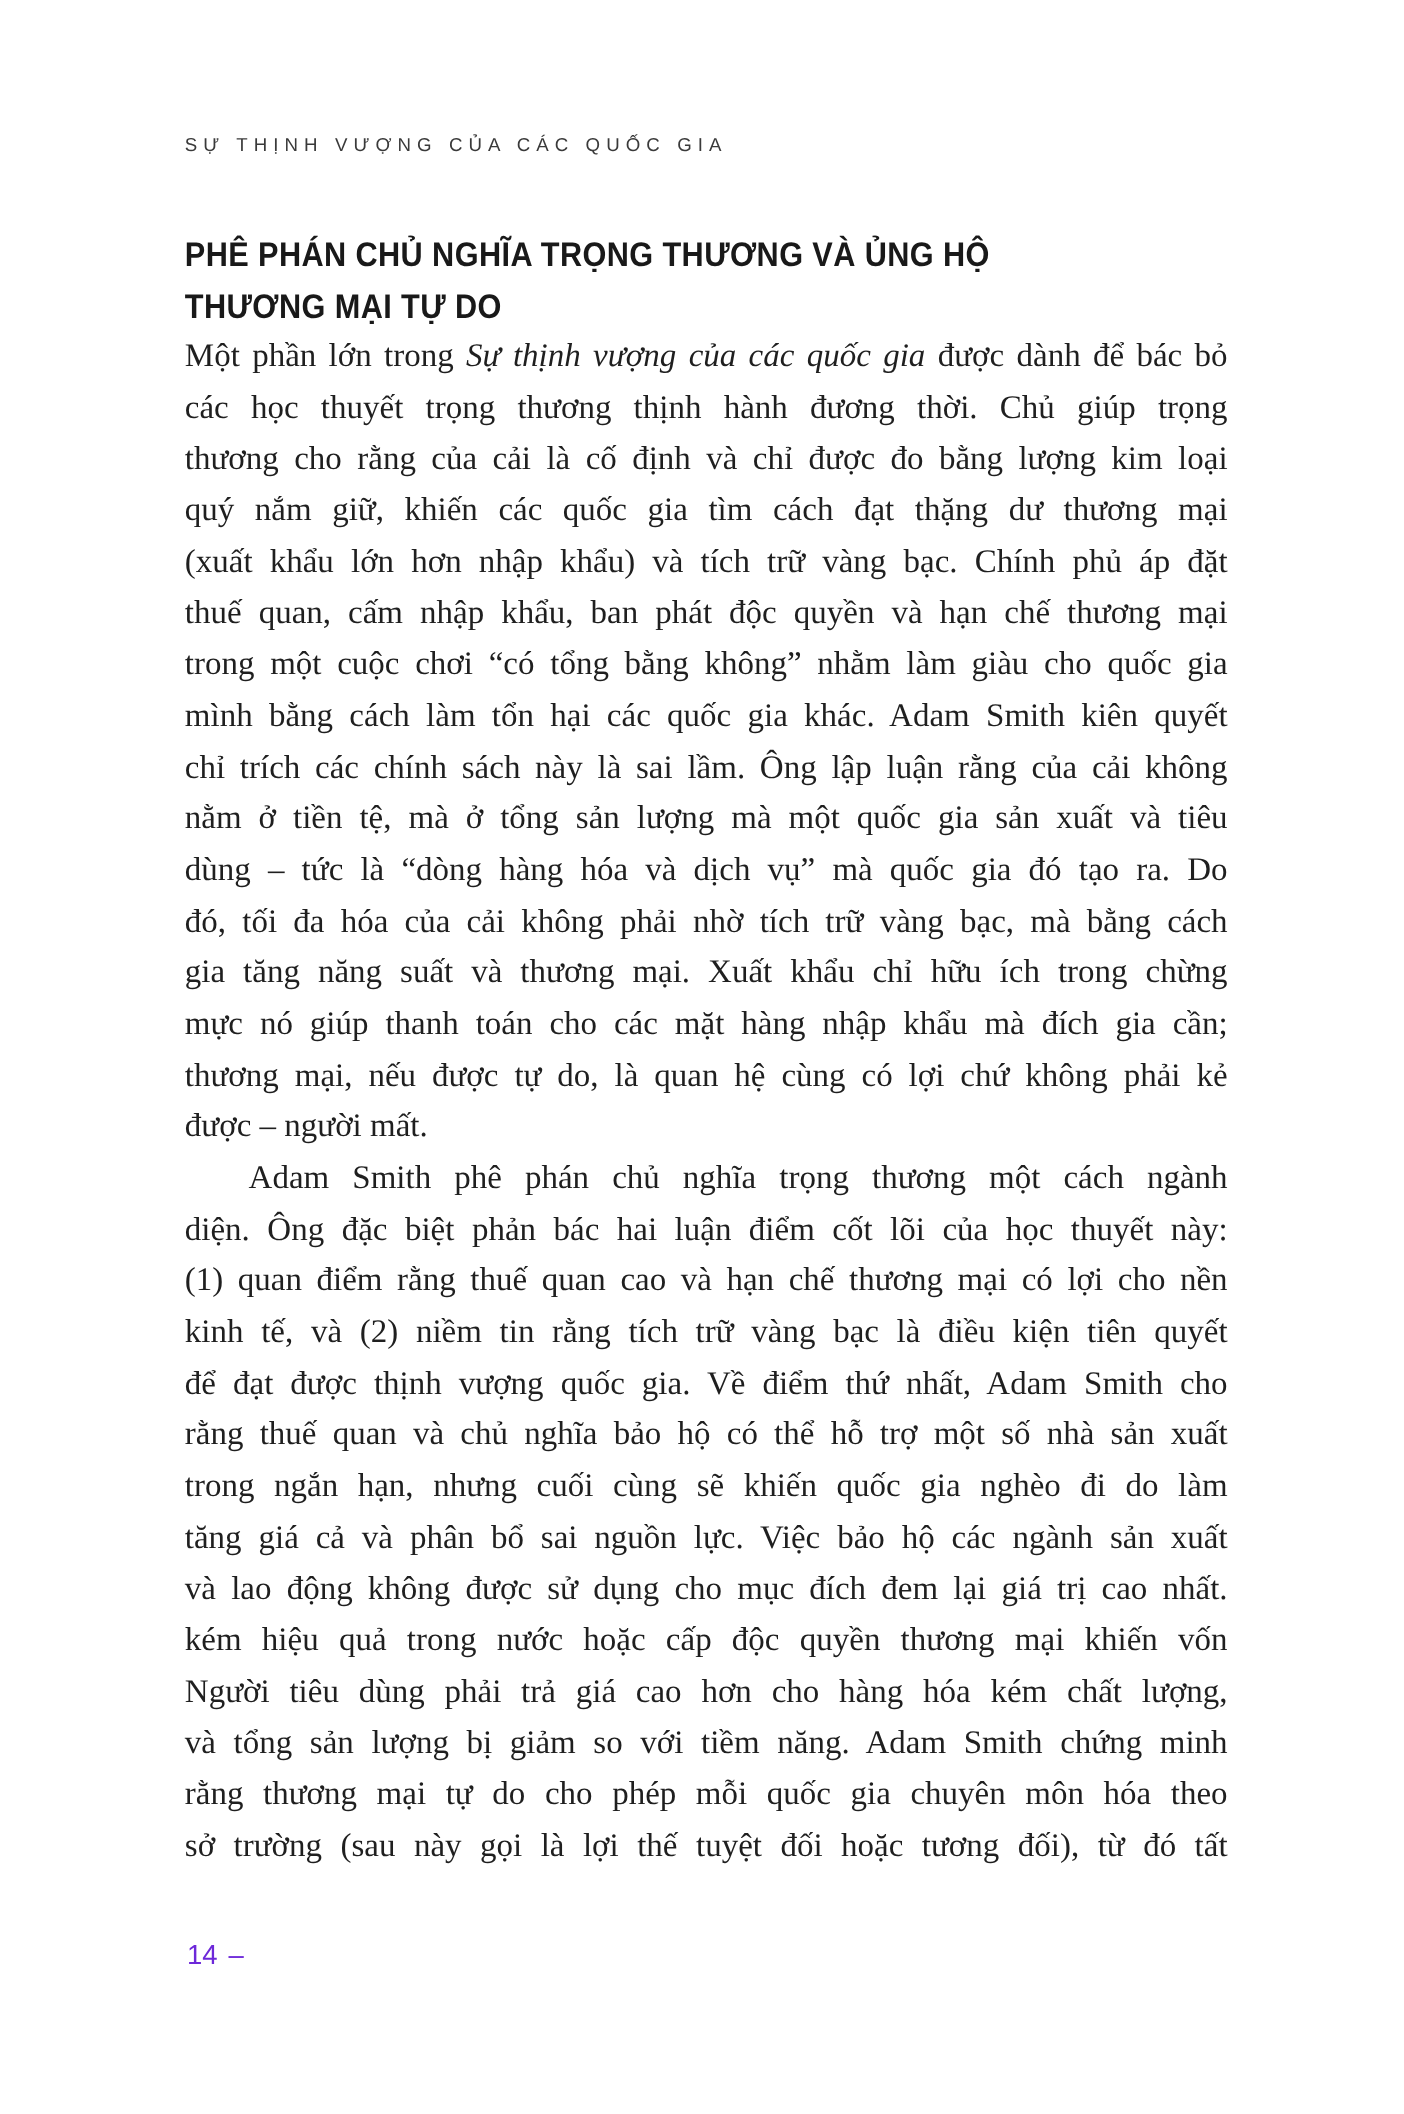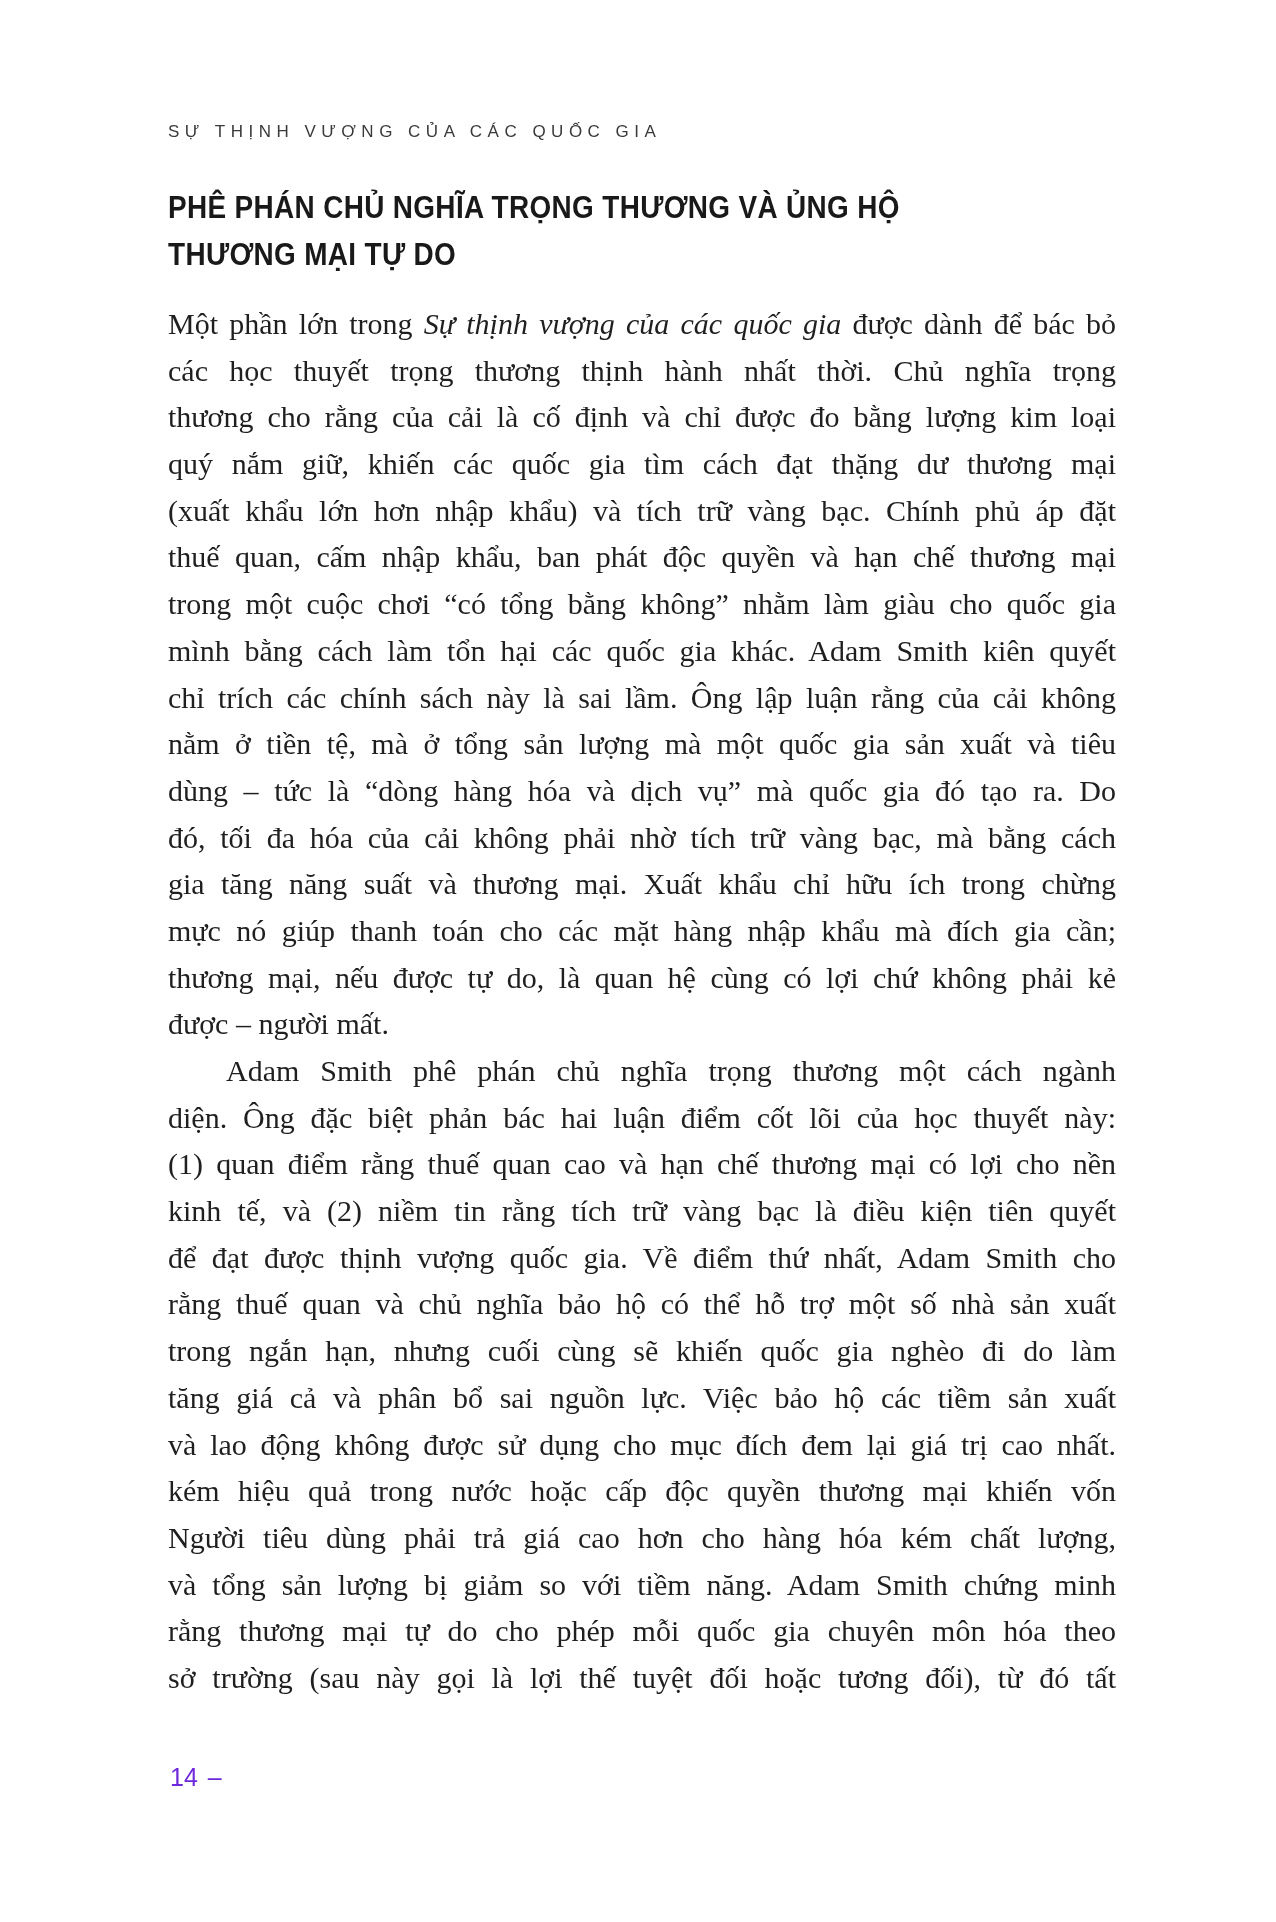--- a/index.html
+++ b/index.html
@@ -19,21 +19,21 @@
     font-family: "Liberation Sans", sans-serif;
     font-size: 17px;
     line-height: 22px;
     letter-spacing: 5.5px;
     color: #3a3a3a;
     white-space: nowrap;
   }
   .heading {
     position: absolute;
     left: 168px;
-    top: 184px;
+    top: 208px;
     font-family: "Liberation Sans", sans-serif;
     font-weight: 700;
     font-size: 31px;
     line-height: 47px;
     color: #191919;
   }
   .heading .hline { height: 47px; }
   .heading .hline > span {
     display: inline-block;
     transform: scaleX(0.9);
@@ -81,21 +81,21 @@
       <span>PHÊ PHÁN CHỦ NGHĨA TRỌNG THƯƠNG VÀ ỦNG HỘ</span>
     </div>
     <div class="hline">
       <span>THƯƠNG MẠI TỰ DO</span>
     </div>
   </div>
 
   <div class="body-text">
       <div class="paragraph">
         <div class="bodyline"><span>Một phần lớn trong </span><span class="it">Sự thịnh vượng của các quốc gia</span><span> được dành để bác bỏ</span></div>
-        <div class="bodyline"><span>các học thuyết trọng thương thịnh hành nhất thời. Chủ nghĩa trọng</span></div>
+        <div class="bodyline"><span>các học thuyết trọng thương thịnh hành đương thời. Chủ giúp trọng</span></div>
         <div class="bodyline"><span>thương cho rằng của cải là cố định và chỉ được đo bằng lượng kim loại</span></div>
         <div class="bodyline"><span>quý nắm giữ, khiến các quốc gia tìm cách đạt thặng dư thương mại</span></div>
         <div class="bodyline"><span>(xuất khẩu lớn hơn nhập khẩu) và tích trữ vàng bạc. Chính phủ áp đặt</span></div>
         <div class="bodyline"><span>thuế quan, cấm nhập khẩu, ban phát độc quyền và hạn chế thương mại</span></div>
         <div class="bodyline"><span>trong một cuộc chơi “có tổng bằng không” nhằm làm giàu cho quốc gia</span></div>
         <div class="bodyline"><span>mình bằng cách làm tổn hại các quốc gia khác. Adam Smith kiên quyết</span></div>
         <div class="bodyline"><span>chỉ trích các chính sách này là sai lầm. Ông lập luận rằng của cải không</span></div>
         <div class="bodyline"><span>nằm ở tiền tệ, mà ở tổng sản lượng mà một quốc gia sản xuất và tiêu</span></div>
         <div class="bodyline"><span>dùng – tức là “dòng hàng hóa và dịch vụ” mà quốc gia đó tạo ra. Do</span></div>
         <div class="bodyline"><span>đó, tối đa hóa của cải không phải nhờ tích trữ vàng bạc, mà bằng cách</span></div>
@@ -105,21 +105,21 @@
         <div class="bodyline lastline"><span>được – người mất.</span></div>
       </div>
       <div class="paragraph">
         <div class="bodyline indent"><span>Adam Smith phê phán chủ nghĩa trọng thương một cách ngành</span></div>
         <div class="bodyline"><span>diện. Ông đặc biệt phản bác hai luận điểm cốt lõi của học thuyết này:</span></div>
         <div class="bodyline"><span>(1) quan điểm rằng thuế quan cao và hạn chế thương mại có lợi cho nền</span></div>
         <div class="bodyline"><span>kinh tế, và (2) niềm tin rằng tích trữ vàng bạc là điều kiện tiên quyết</span></div>
         <div class="bodyline"><span>để đạt được thịnh vượng quốc gia. Về điểm thứ nhất, Adam Smith cho</span></div>
         <div class="bodyline"><span>rằng thuế quan và chủ nghĩa bảo hộ có thể hỗ trợ một số nhà sản xuất</span></div>
         <div class="bodyline"><span>trong ngắn hạn, nhưng cuối cùng sẽ khiến quốc gia nghèo đi do làm</span></div>
-        <div class="bodyline"><span>tăng giá cả và phân bổ sai nguồn lực. Việc bảo hộ các tiềm sản xuất</span></div>
+        <div class="bodyline"><span>tăng giá cả và phân bổ sai nguồn lực. Việc bảo hộ các ngành sản xuất</span></div>
         <div class="bodyline"><span>và lao động không được sử dụng cho mục đích đem lại giá trị cao nhất.</span></div>
         <div class="bodyline"><span>kém hiệu quả trong nước hoặc cấp độc quyền thương mại khiến vốn</span></div>
         <div class="bodyline"><span>Người tiêu dùng phải trả giá cao hơn cho hàng hóa kém chất lượng,</span></div>
         <div class="bodyline"><span>và tổng sản lượng bị giảm so với tiềm năng. Adam Smith chứng minh</span></div>
         <div class="bodyline"><span>rằng thương mại tự do cho phép mỗi quốc gia chuyên môn hóa theo</span></div>
         <div class="bodyline"><span>sở trường (sau này gọi là lợi thế tuyệt đối hoặc tương đối), từ đó tất</span></div>
       </div>
     </div>
 
   <div class="footer">

